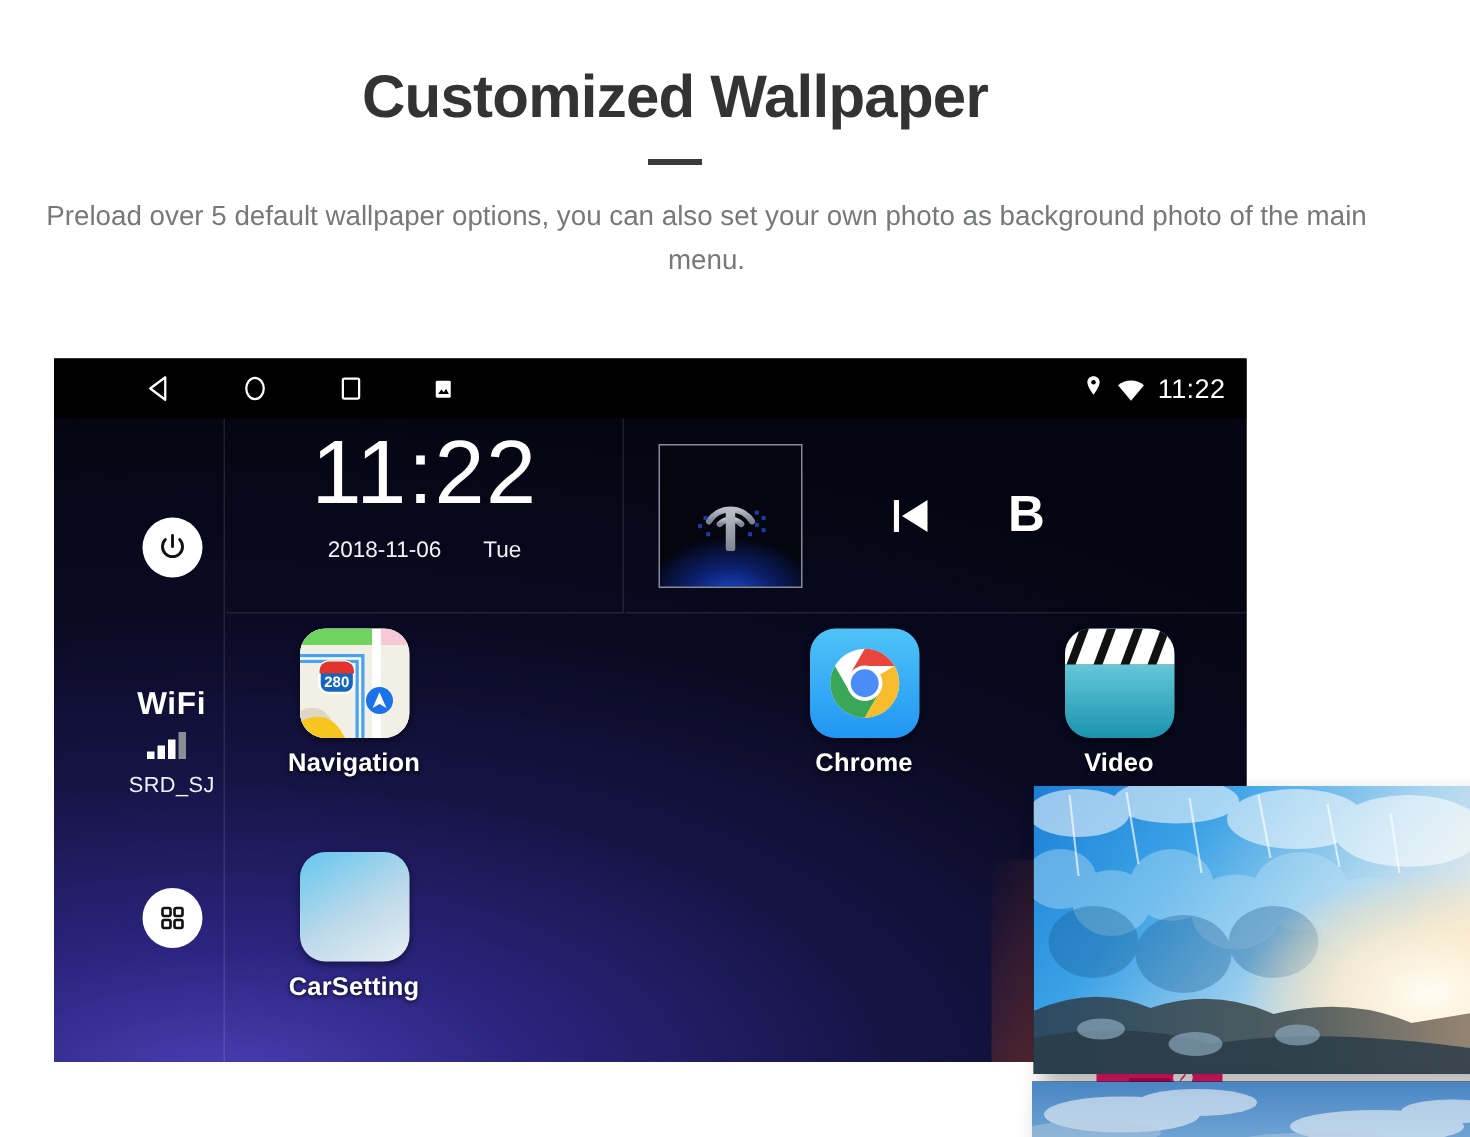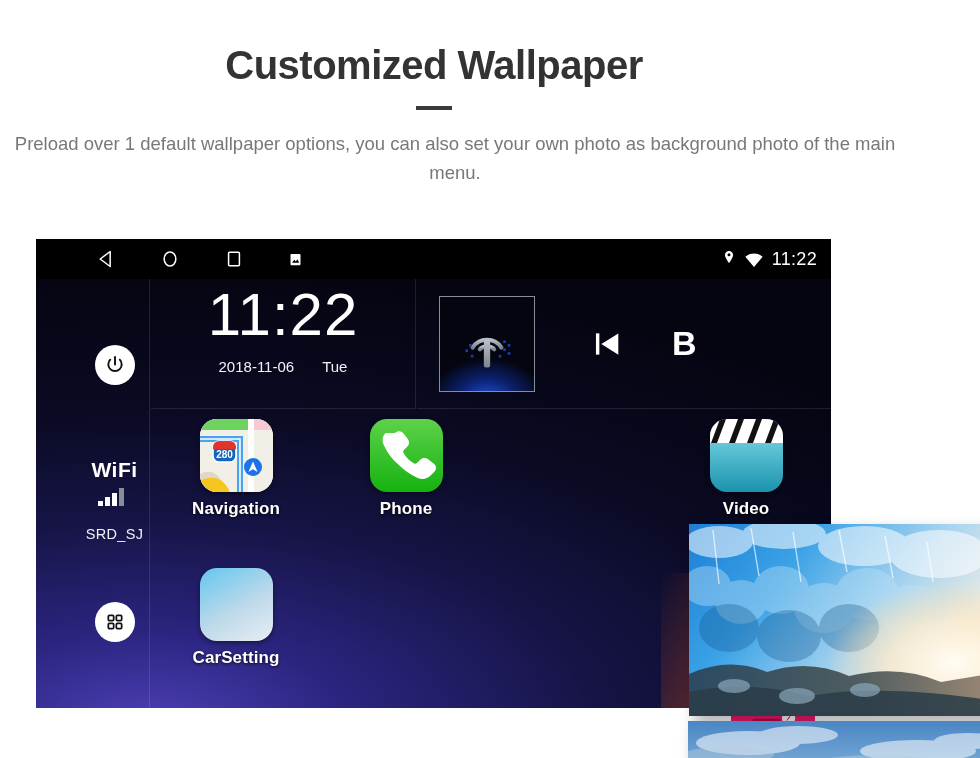--- a/index.html
+++ b/index.html
@@ -4,21 +4,21 @@
 <style>
   * { box-sizing: border-box; margin: 0; padding: 0; }
   html, body {
     width: 980px; height: 758px;
     background: #ffffff;
     font-family: "Liberation Sans", sans-serif;
     overflow: hidden;
   }
 
   
-  .header { width: 868px; padding-top: 42px; text-align: center; }
+  .header { width: 868px; padding-top: 42px; text-align: center; margin-left: 16px; }
   .page-title {
     font-size: 40px;
     font-weight: bold;
     color: #333333;
     letter-spacing: -0.5px;
     line-height: 1.15;
   }
   .title-rule {
     width: 36px; height: 4px;
     background: #3a3a3a;
@@ -72,21 +72,21 @@
   .circle-btn {
     width: 40px; height: 40px; border-radius: 50%;
     background: #ffffff;
     display: flex; align-items: center; justify-content: center;
     flex: none;
   }
   .sb-power { margin-top: 66px; }
   .wifi-block { margin-top: 73px; text-align: center; }
   .wifi-label { color: #fff; font-size: 21px; font-weight: bold; letter-spacing: .5px; }
   .wifi-bars { margin: 4px auto 0 auto; display:block; }
-  .wifi-ssid { color: #f0f0f4; font-size: 14.5px; margin-top: 20px; letter-spacing: .3px; }
+  .wifi-ssid { color: #f0f0f4; font-size: 14.5px; margin-top: 10px; letter-spacing: .3px; }
   .sb-apps { margin-top: 60px; }
 
   
   .clock-widget {
     position: absolute; left: 115px; top: 40px;
     width: 265px; height: 130px;
     border-right: 1px solid rgba(255,255,255,0.10);
     border-bottom: 1px solid rgba(255,255,255,0.10);
     color: #fff;
   }
@@ -188,21 +188,21 @@
     background: #f4186e; border-radius: 5px;
     overflow: hidden;
   }
 </style>
 </head>
 <body>
 
 <div class="header">
   <div class="page-title">Customized Wallpaper</div>
   <div class="title-rule"></div>
-  <div class="page-subtitle">Preload over 1 default wallpaper options, you can also set your own photo as background photo of the main menu.</div>
+  <div class="page-subtitle">Preload over 5 default wallpaper options, you can also set your own photo as background photo of the main menu.</div>
 </div>
 
 <div class="device-wrap">
   <div class="device">
 
     <div class="statusbar">
       <div class="nav-icons">
         <span class="nav-ico">
           <svg viewBox="0 0 24 24">
               <path d="M17 3 L5 12 L17 21 Z" fill="none" stroke="#fff" stroke-width="1.8" stroke-linejoin="round"></path>
@@ -339,33 +339,38 @@
               <path d="M0 6 a6 6 0 0 1 6-6 h11 a6 6 0 0 1 6 6 v2 h-23 z" fill="#e0342c"></path>
               <text x="11.5" y="17" font-family="Liberation Sans, sans-serif" font-size="10" font-weight="bold" fill="#ffffff" text-anchor="middle">280</text>
             </g>
             <circle cx="53" cy="48" r="9" fill="#1a73e8"></circle>
             <path d="M53 42.5 L57.6 53 L53 50.3 L48.4 53 Z" fill="#ffffff"></path>
           </svg>
         </div>
         <div class="app-label">Navigation</div>
       </div>
 
+
+
+      <div class="app-cell"></div>
+
+
       <div class="app-cell">
-        <div class="app-icon ico-phone">
+        <div class="app-icon ico-chrome">
           <svg viewBox="0 0 73 73" style="width:100%;height:100%;">
-            <path d="M25 14c2.6-2.6 6.2-2.3 8.3.3l4.5 5.6c2 2.5 1.7 5.7-.6 7.9l-3.3 3.2c-.8.8-.9 1.8-.4 2.7 2.2 4.3 6.4 8.5 10.8 10.7.9.5 1.9.3 2.6-.4l3.3-3.2c2.2-2.2 5.5-2.5 8-.5l5.7 4.5c2.6 2 2.9 5.7.3 8.2l-4.2 4.1c-3.2 3.1-8 3.7-12.8 1.6-7.1-3.1-14-8.2-19.4-13.6C22.4 40.2 17.2 33.4 14 26.4c-2.2-4.7-1.6-9.4 1.6-12.5z" fill="#ffffff"></path>
+            <circle cx="36.5" cy="36.5" r="23" fill="#ffffff"></circle>
+            <path d="M36.5 13.5 a23 23 0 0 1 19.9 11.5 H36.5 a11.5 11.5 0 0 0 -10 5.9 z" fill="#e8453c"></path>
+            <path d="M16.6 25 A23 23 0 0 0 36.5 59.5 L46.4 42.3 a11.5 11.5 0 0 1 -19.9 -.1 z" fill="#3aa757"></path>
+            <path d="M56.4 25 A23 23 0 0 1 36.5 59.5 L46.4 42.3 a11.5 11.5 0 0 0 0 -11.4 z" fill="#f7bb2e"></path>
+            <circle cx="36.5" cy="36.5" r="11.8" fill="#ffffff"></circle>
+            <circle cx="36.5" cy="36.5" r="9.3" fill="#4a8df6"></circle>
           </svg>
         </div>
-        <div class="app-label">Phone</div>
-      </div>
-
-
-      <div class="app-cell"></div>
-
-
+        <div class="app-label">Chrome</div>
+      </div>
 
       <div class="app-cell">
         <div class="app-icon ico-video">
           <svg viewBox="0 0 73 73" style="width:100%;height:100%;">
             <rect x="0" y="0" width="73" height="24" fill="#111111"></rect>
             <g fill="#ffffff">
               <path d="M-2 0 L10 0 L1 24 L-11 24 Z"></path>
               <path d="M16 0 L28 0 L19 24 L7 24 Z"></path>
               <path d="M34 0 L46 0 L37 24 L25 24 Z"></path>
               <path d="M52 0 L64 0 L55 24 L43 24 Z"></path>

